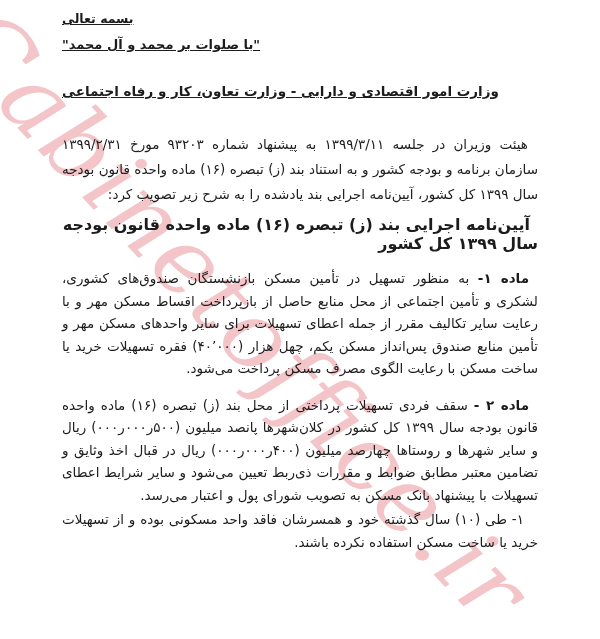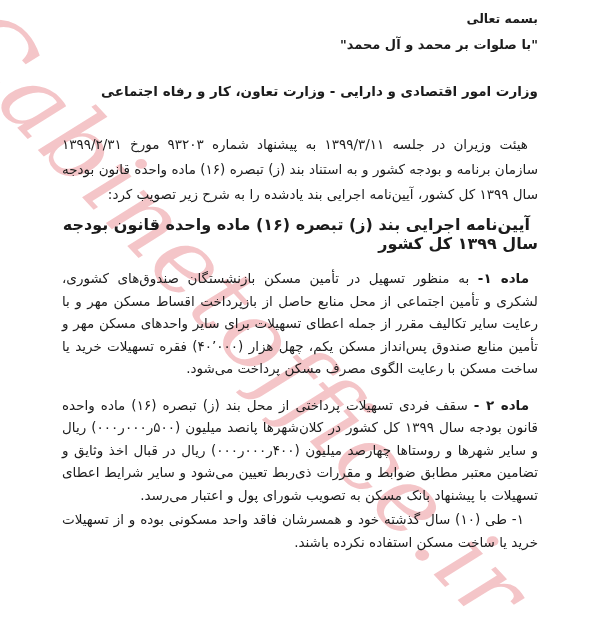--- a/index.html
+++ b/index.html
@@ -14,21 +14,21 @@
     position:absolute; top:-14px; left:8px; z-index:0;
     transform-origin:0 0; transform:rotate(47deg);
     font-family:"DejaVu Serif", serif; font-style:italic;
     font-size:97px; letter-spacing:2px; white-space:nowrap;
     color:rgba(221,78,88,0.33);
     pointer-events:none; user-select:none;
   }
 
   .content { position:relative; z-index:1; padding:6px 62px 0 62px; }
 
-  .center { text-align:right; font-weight:bold; }
+  .center { text-align:left; font-weight:bold;text-decoration:underline; }
   .besmeh   { font-size:12.5px; line-height:17px; margin-top:4px; }
   .salawat  { font-size:13px;   line-height:17px; margin-top:9px; }
   .ministries { margin-top:26px; font-size:13.5px; line-height:25px; }
 
   p { margin:0; }
   .preamble {
     margin-top:28px; font-size:13.5px; line-height:25px;
     text-align:justify; text-indent:10px;
   }
   .doc-title {

